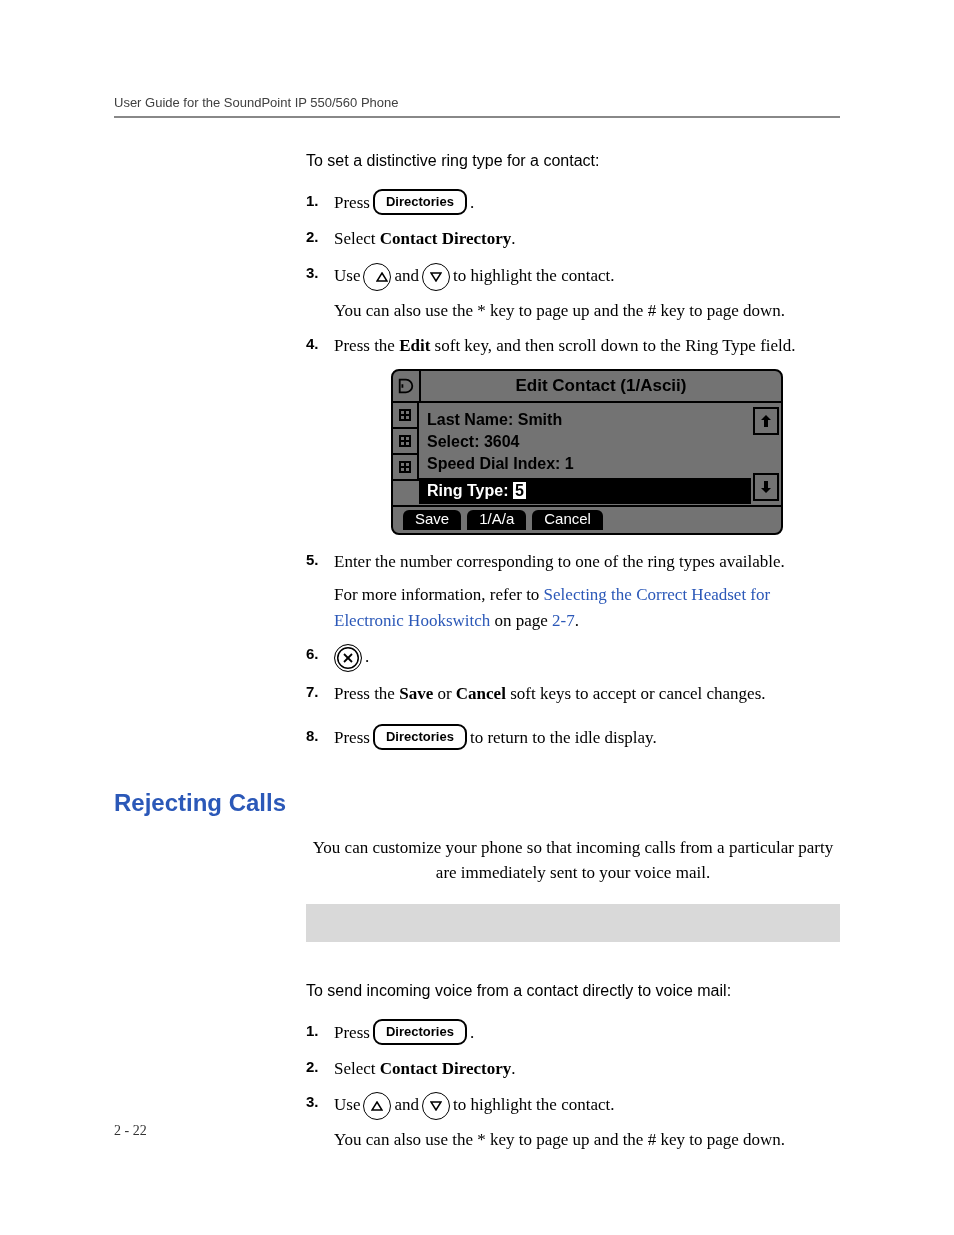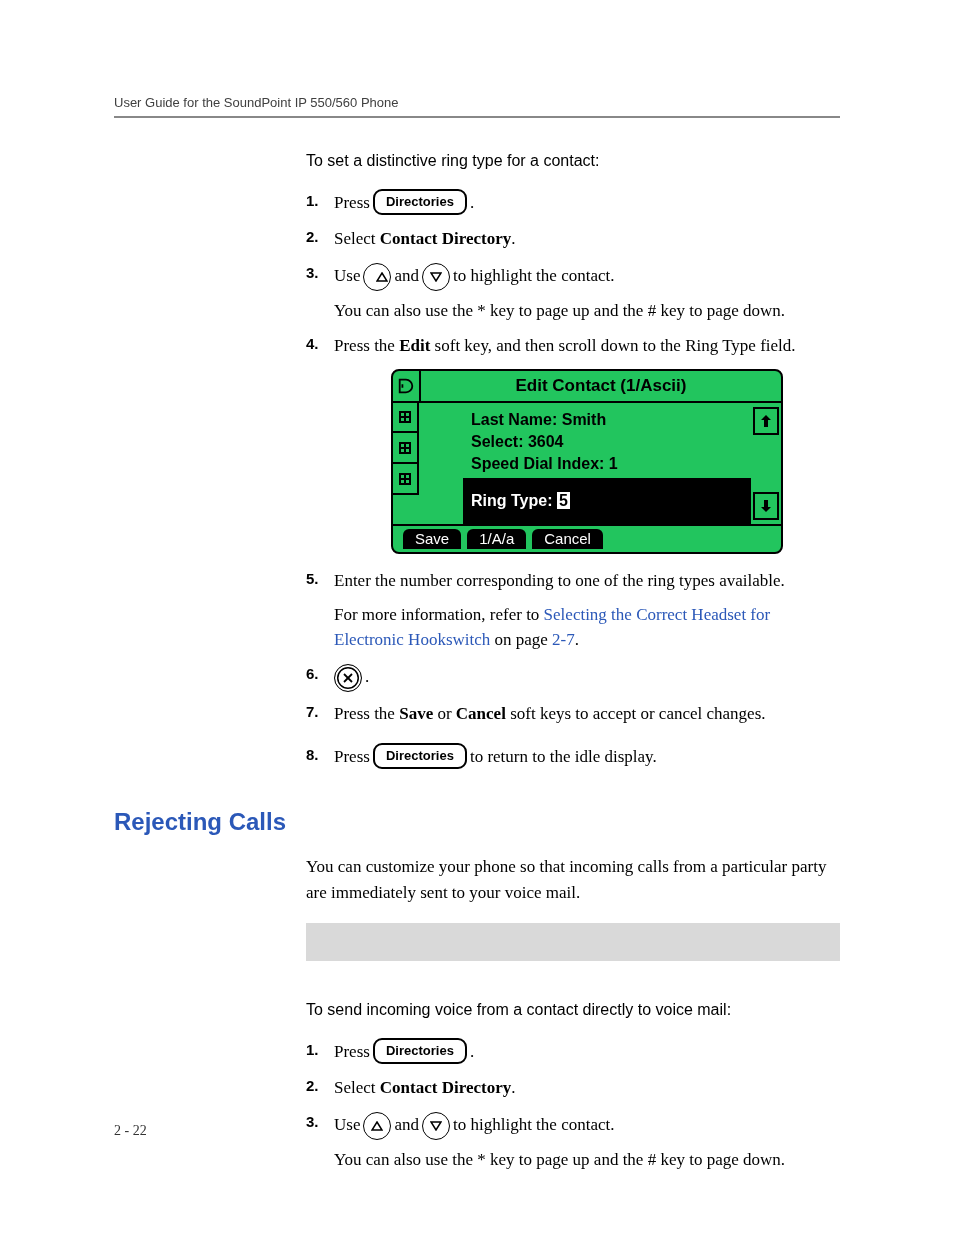--- a/index.html
+++ b/index.html
@@ -99,21 +99,21 @@
   .nav-key.dbl{border:1.6px solid #000;box-shadow:inset 0 0 0 2px #fff, inset 0 0 0 3.5px #000;}
   .tri-up,.tri-down,.x-mark{display:block;}
   .tri-up{width:0;height:0;border-left:5px solid transparent;border-right:5px solid transparent;border-bottom:8px solid #000;}
 
   
   .lcd{
     width:388px;
     margin:10px auto 14px auto;
     border:2.5px solid #000;
     border-radius:8px;
-    background:#22c55e;
+    background:#737373;
     overflow:hidden;
   }
   .lcd-title{
     border-bottom:2.5px solid #000;
     height:30px;
     display:flex;
     align-items:stretch;
   }
   .lcd-title-icon{
     width:26px;
@@ -147,21 +147,20 @@
   }
   .lcd-left .cell:last-child{border-bottom:none;}
   .lcd-left .blank{border:none;}
   .lcd-mid{
     flex:1;
     padding:6px 8px 4px 8px;
     font-family:Arial,Helvetica,sans-serif;
     font-weight:700;
     font-size:16px;
     line-height:1.4;
-    margin-left:44px;
   }
   .lcd-field{white-space:nowrap;}
   .lcd-right{
     width:26px;
     display:flex;flex-direction:column;
     justify-content:space-between;
     padding:4px 2px;
   }
   .lcd-scroll{
     border:2.5px solid #000;
@@ -183,33 +182,34 @@
     height:20px;
     display:flex;align-items:center;justify-content:center;
     padding:0 12px;
     border-top-left-radius:6px;border-top-right-radius:6px;
     margin-right:6px;
     font-size:15px;
   }
   .lcd-selrow{
     background:#000;color:#fff;
     margin:2px -8px -4px -8px;
-    padding:12px 8px;
+    padding:2px 8px;
   }
 
   .section-title{
     font-family:"Trebuchet MS","Lucida Grande",Arial,sans-serif;
     color:var(--head);
     font-weight:700;
     font-size:24px;
     margin:38px 0 18px 0;
   }
   .para{
     margin:0 0 18px 0;
     line-height:1.5;
+    text-align:center;
   }
   .gray-box{
     background:#d9d9d9;
     height:38px;
     margin:14px 0 40px 0;
   }
   .page-num{
     position:absolute;
     left:114px;
     bottom:96px;

